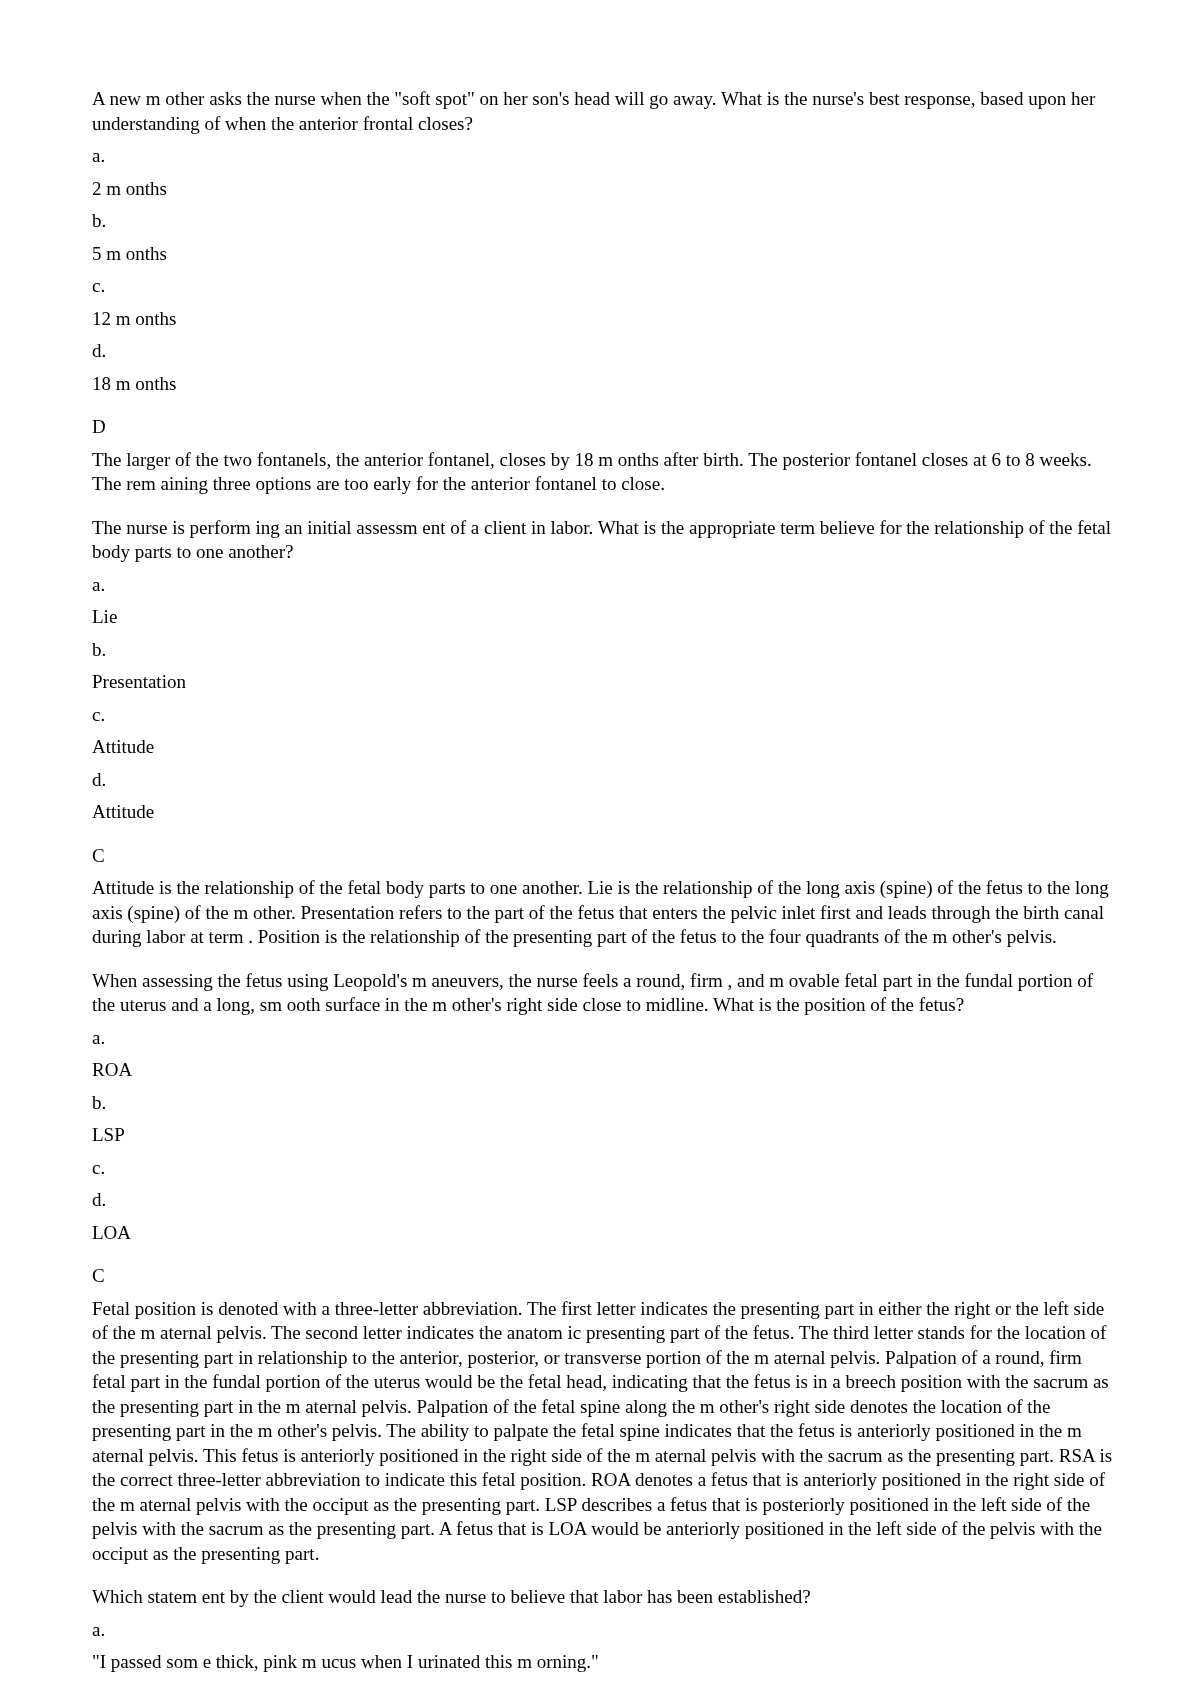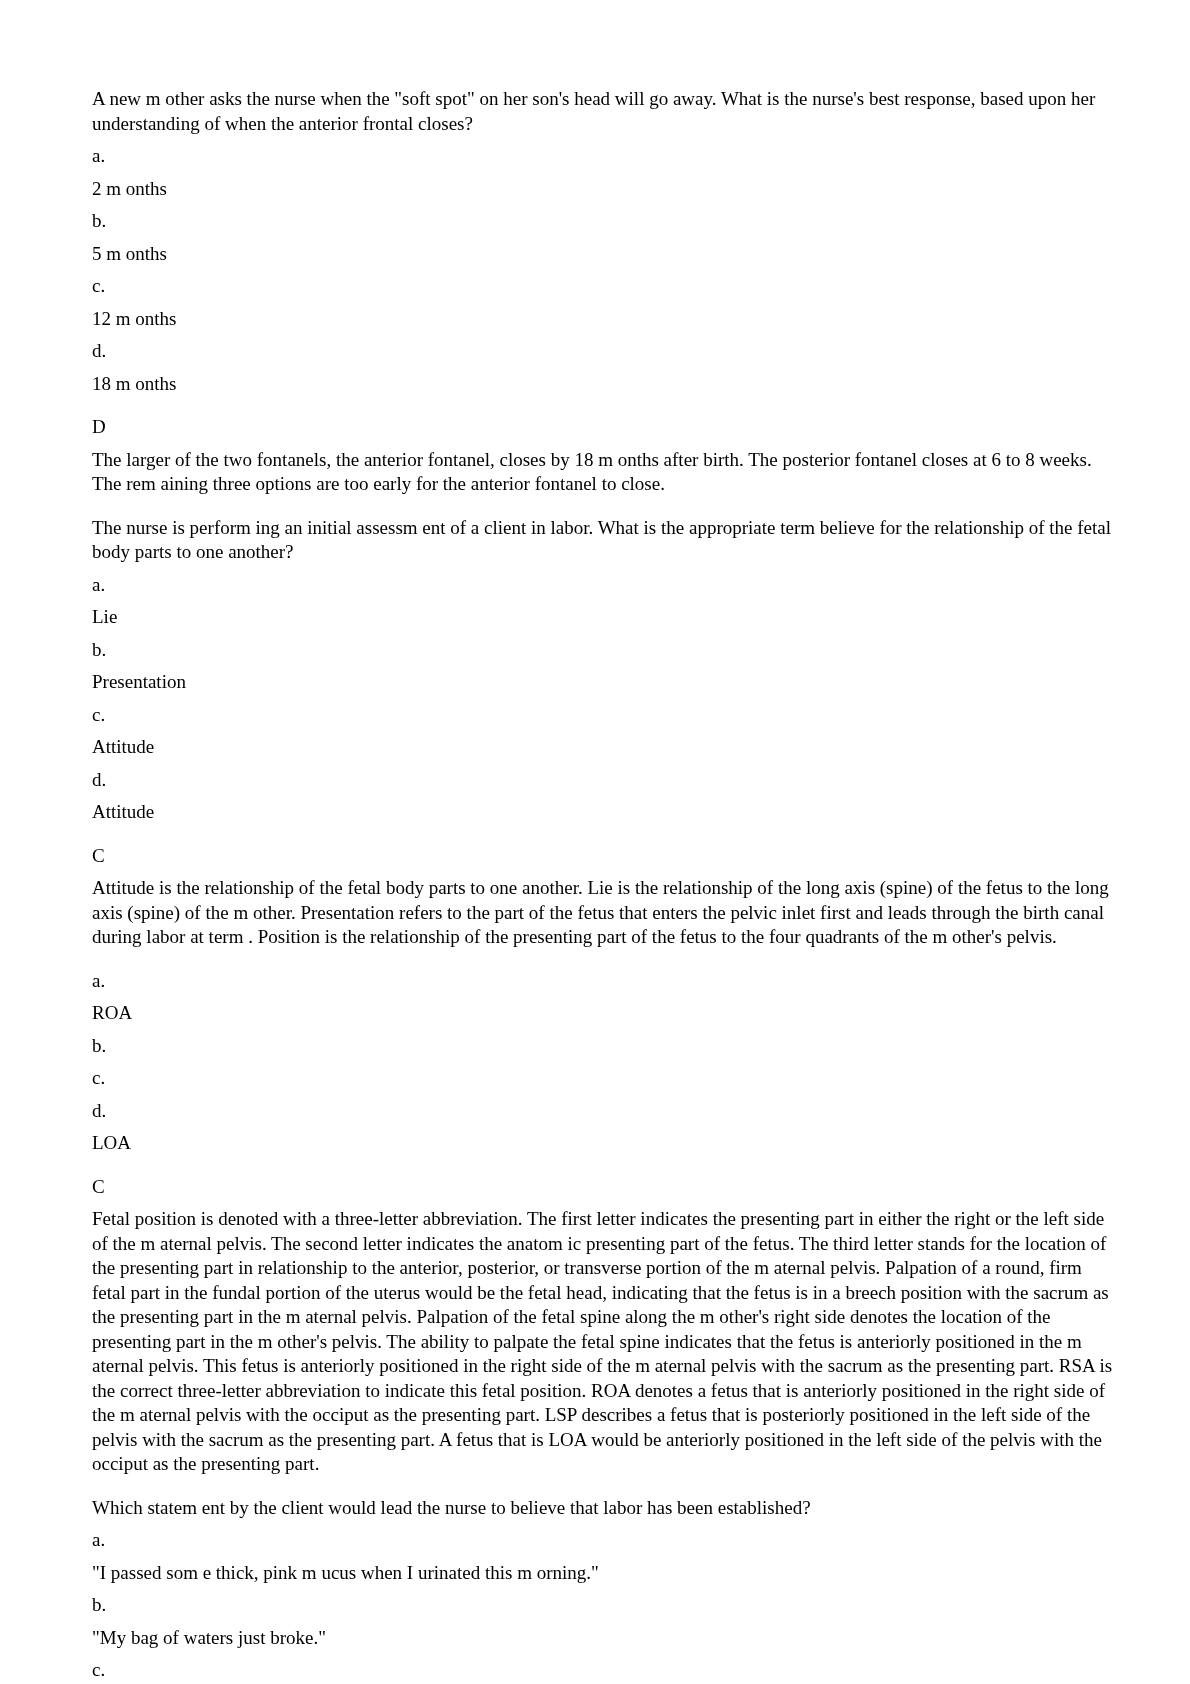--- a/index.html
+++ b/index.html
@@ -52,23 +52,25 @@
     <p>d.</p>
     <p>Attitude</p>
   </section>
 
   <section class="block">
     <p>C</p>
     <p>Attitude is the relationship of the fetal body parts to one another. Lie is the relationship of the long axis (spine) of the fetus to the long axis (spine) of the m other. Presentation refers to the part of the fetus that enters the pelvic inlet first and leads through the birth canal during labor at term . Position is the relationship of the presenting part of the fetus to the four quadrants of the m other's pelvis.</p>
   </section>
 
   <section class="block">
+    <p>When assessing the fetus using Leopold's m aneuvers, the nurse feels a round, firm , and m ovable fetal part in the fundal portion of the uterus and a long, sm ooth surface in the m other's right side close to midline. What is the position of the fetus?</p>
     <p>a.</p>
     <p>ROA</p>
     <p>b.</p>
+    <p>LSP</p>
     <p>c.</p>
     <p>d.</p>
     <p>LOA</p>
   </section>
 
   <section class="block">
     <p>C</p>
     <p>Fetal position is denoted with a three-letter abbreviation. The first letter indicates the presenting part in either the right or the left side of the m aternal pelvis. The second letter indicates the anatom ic presenting part of the fetus. The third letter stands for the location of the presenting part in relationship to the anterior, posterior, or transverse portion of the m aternal pelvis. Palpation of a round, firm fetal part in the fundal portion of the uterus would be the fetal head, indicating that the fetus is in a breech position with the sacrum as the presenting part in the m aternal pelvis. Palpation of the fetal spine along the m other's right side denotes the location of the presenting part in the m other's pelvis. The ability to palpate the fetal spine indicates that the fetus is anteriorly positioned in the m aternal pelvis. This fetus is anteriorly positioned in the right side of the m aternal pelvis with the sacrum as the presenting part. RSA is the correct three-letter abbreviation to indicate this fetal position. ROA denotes a fetus that is anteriorly positioned in the right side of the m aternal pelvis with the occiput as the presenting part. LSP describes a fetus that is posteriorly positioned in the left side of the pelvis with the sacrum as the presenting part. A fetus that is LOA would be anteriorly positioned in the left side of the pelvis with the occiput as the presenting part.</p>
   </section>
 

